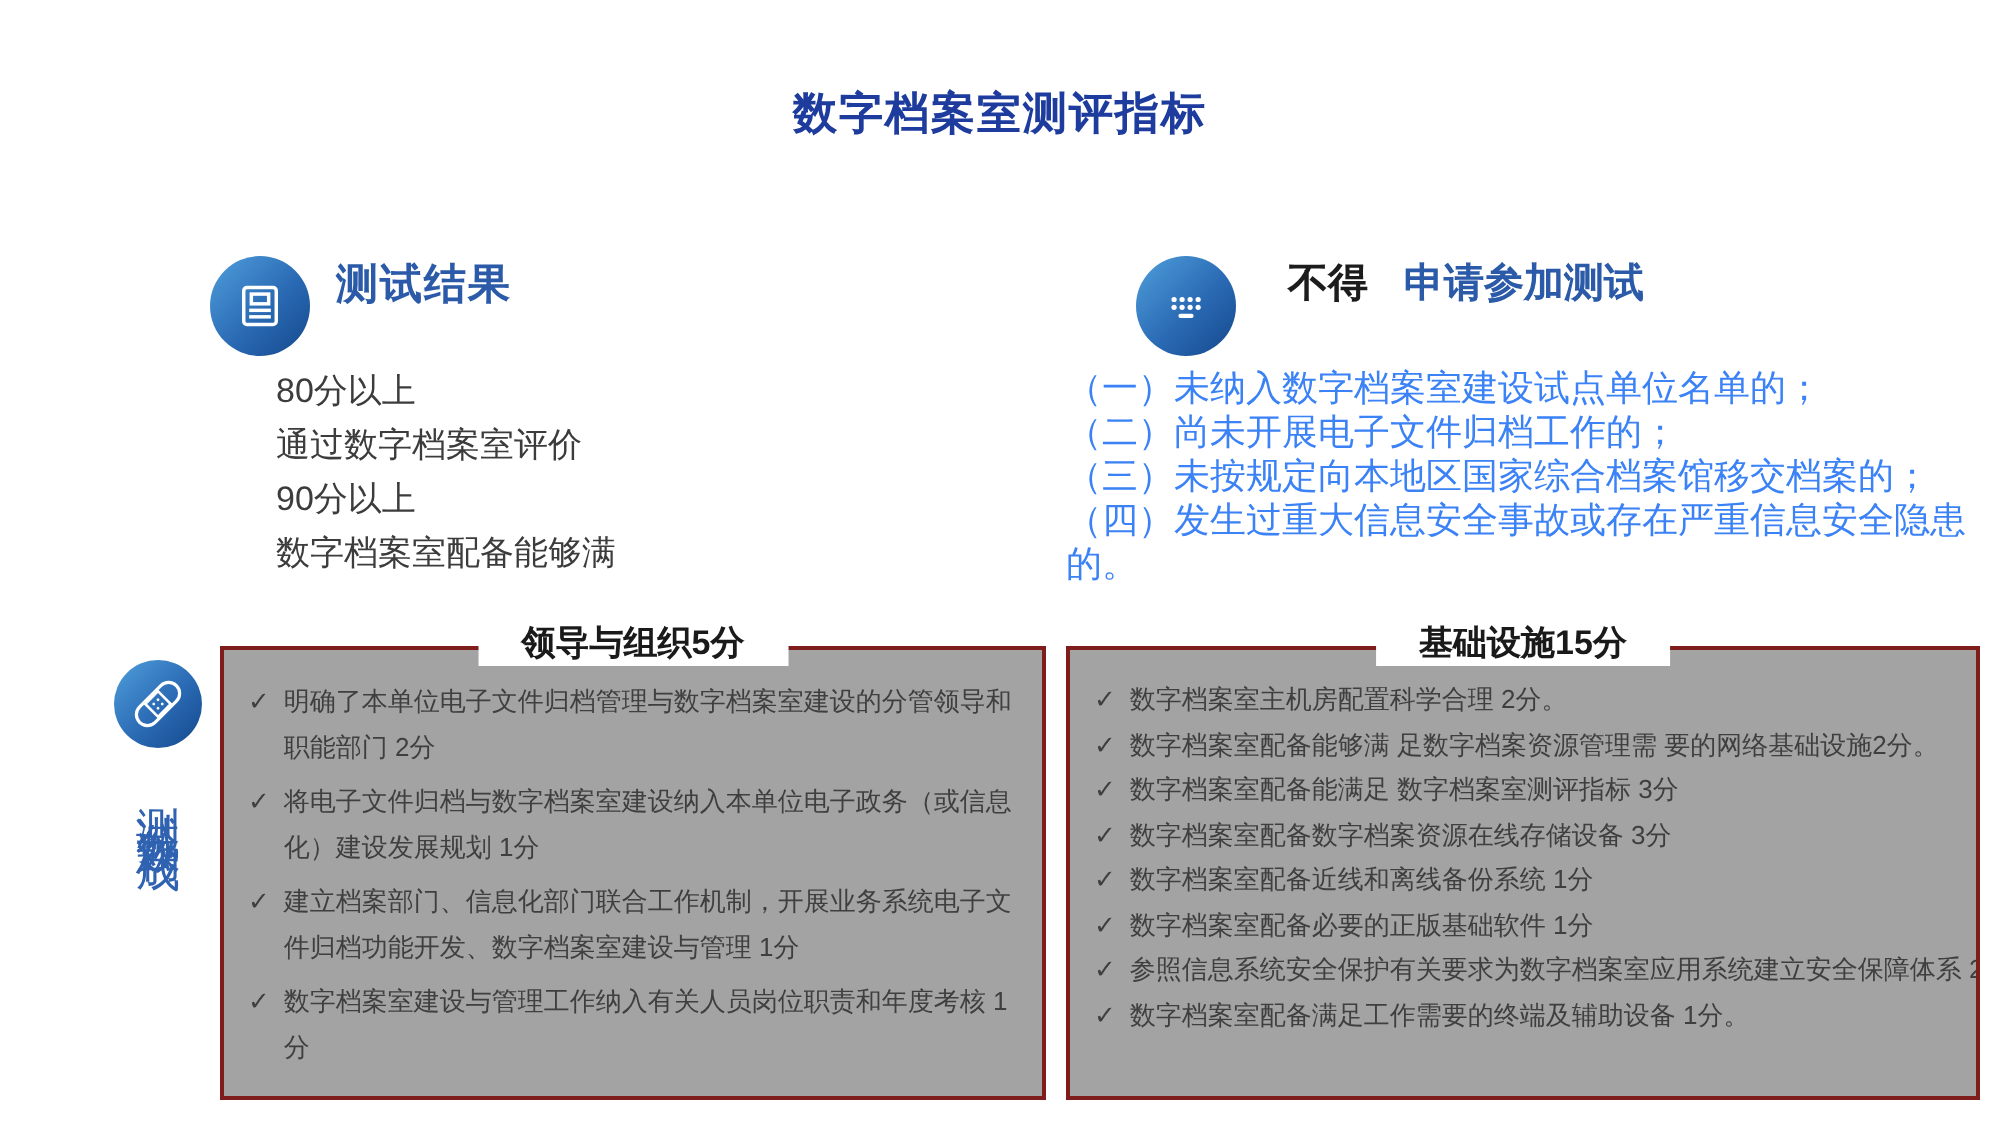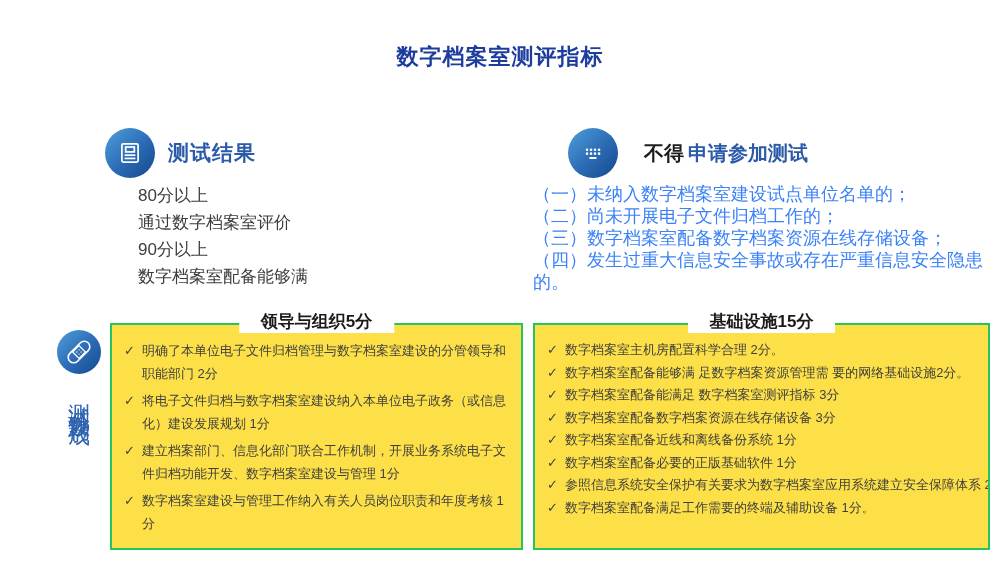--- a/index.html
+++ b/index.html
@@ -6,31 +6,31 @@
   html,body { width:1000px; height:573px; background:#ffffff; overflow:hidden; }
   body { position:relative; font-family:"Liberation Sans", sans-serif; color:#3d3d3d; }
 
   .title {
     position:absolute; top:42px; left:0; width:1000px;
     text-align:center; font-size:22px; font-weight:bold; color:#1d3c9e;
     letter-spacing:1px;
   }
 
   
-  .hdr { position:absolute; display:flex; align-items:center; }
+  .hdr { position:absolute; display:flex; }
   .hdr-test   { left:105px; top:128px; }
   .hdr-apply  { left:568px; top:128px; }
   .circle-icon {
     width:50px; height:50px; border-radius:50%;
     background:linear-gradient(135deg,#4f9fdb 0%, #2a6ab4 55%, #14488b 100%);
     display:flex; align-items:center; justify-content:center; flex:0 0 auto;
   }
   .hdr-label { margin-left:13px; font-size:21px; font-weight:bold; color:#2a5aa8; letter-spacing:1px; }
   .hdr-black { margin-left:26px; font-size:20px; font-weight:bold; color:#1c1c1c; }
-  .hdr-blue  { margin-left:4px;  font-size:20px; font-weight:bold; color:#2a5aa8; }
+  .hdr-blue  { margin-left:18px;  font-size:20px; font-weight:bold; color:#2a5aa8; }
 
   .result-lines {
     position:absolute; left:113px; top:182px;
     font-size:17px; line-height:27px; color:#3c3c3c;margin-left:25px;
   }
 
   .deny-list {
     position:absolute; left:533px; top:183px; list-style:none;
     font-size:18px; line-height:22px; color:#3b82f6;
   }
@@ -39,21 +39,21 @@
   .sidebar-icon { position:absolute; left:57px; top:330px; width:44px; height:44px; }
   .vertical-label {
     position:absolute; left:64px; top:386px;
     writing-mode:vertical-rl; text-orientation:upright;
     font-size:22px; color:#2f62b0; letter-spacing:4px; font-weight:500;
   }
 
   
   .score-box {
     position:absolute; top:323px; height:227px;
-    border:2px solid #22c55e; background:#fde047;
+    border:2px solid #7f1d1d; background:#a3a3a3;
   }
   .score-box.left  { left:110px; width:413px; }
   .score-box.right { left:533px; width:457px; }
   .box-title {
     position:absolute; top:-15px; left:50%; transform:translateX(-50%);
     background:#ffffff; padding:0 22px; white-space:nowrap;
     font-size:17px; font-weight:bold; color:#1a1a1a;
   }
   .score-box ul { list-style:none; padding:14px 6px 0 12px; overflow:hidden; }
   .score-box li { display:flex; align-items:flex-start; color:#3f3f3f; }
@@ -101,21 +101,21 @@
       <rect x="8.5" y="15.6" width="7" height="1.9" rx="0.9"></rect>
     </svg>
   </span>
   <span class="hdr-black">不得</span>
   <span class="hdr-blue">申请参加测试</span>
 </div>
 
 <ul class="deny-list">
   <li>（一）未纳入数字档案室建设试点单位名单的；</li>
   <li>（二）尚未开展电子文件归档工作的；</li>
-  <li>（三）数字档案室配备数字档案资源在线存储设备；</li>
+  <li>（三）未按规定向本地区国家综合档案馆移交档案的；</li>
   <li>（四）发生过重大信息安全事故或存在严重信息安全隐患的。</li>
 </ul>
 
 <span class="circle-icon sidebar-icon">
   <svg width="44" height="44" viewBox="0 0 44 44" fill="none" stroke="#ffffff" stroke-width="1.6">
     <g transform="rotate(-45 22 22)">
       <rect x="9" y="16.5" width="26" height="11" rx="5.5"></rect>
       <rect x="17.5" y="17.5" width="9" height="9" stroke-width="1.3"></rect>
       <circle cx="20.5" cy="20.5" r="0.7" fill="#ffffff" stroke="none"></circle>
       <circle cx="23.5" cy="20.5" r="0.7" fill="#ffffff" stroke="none"></circle>

